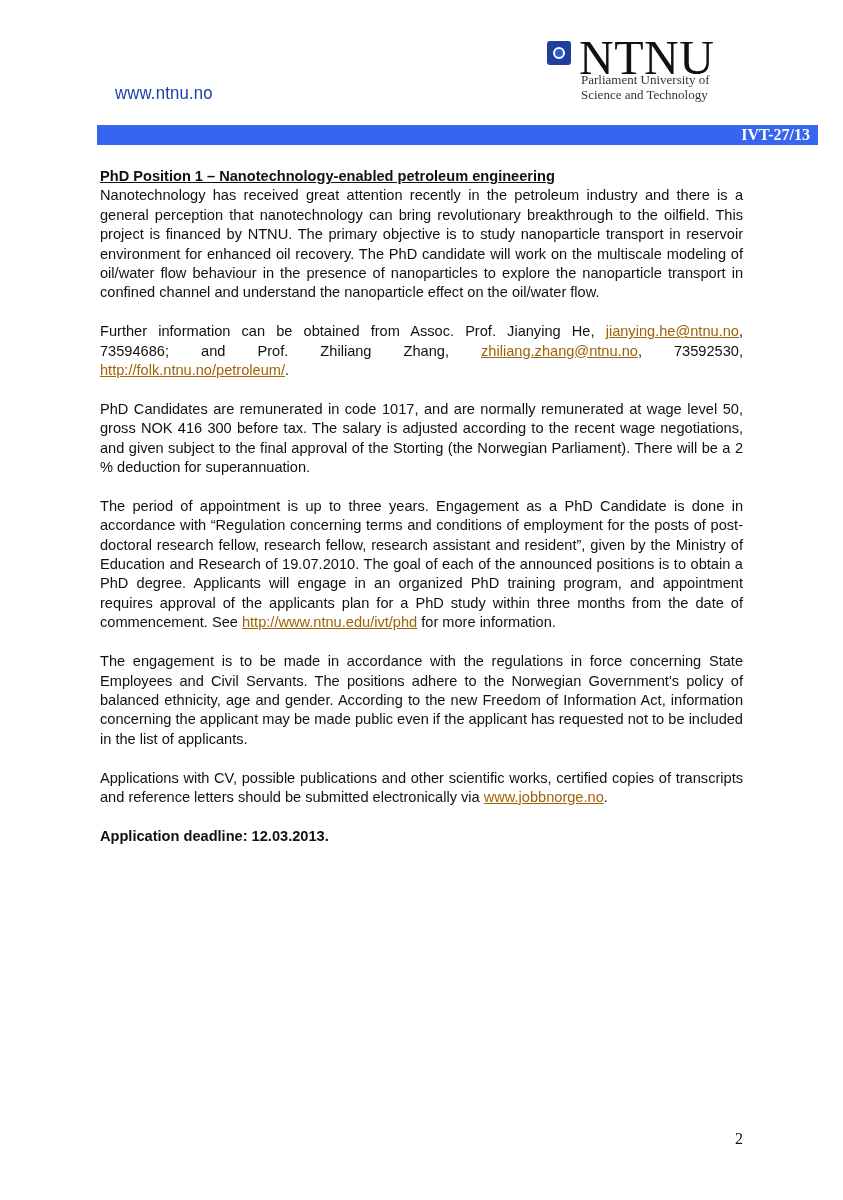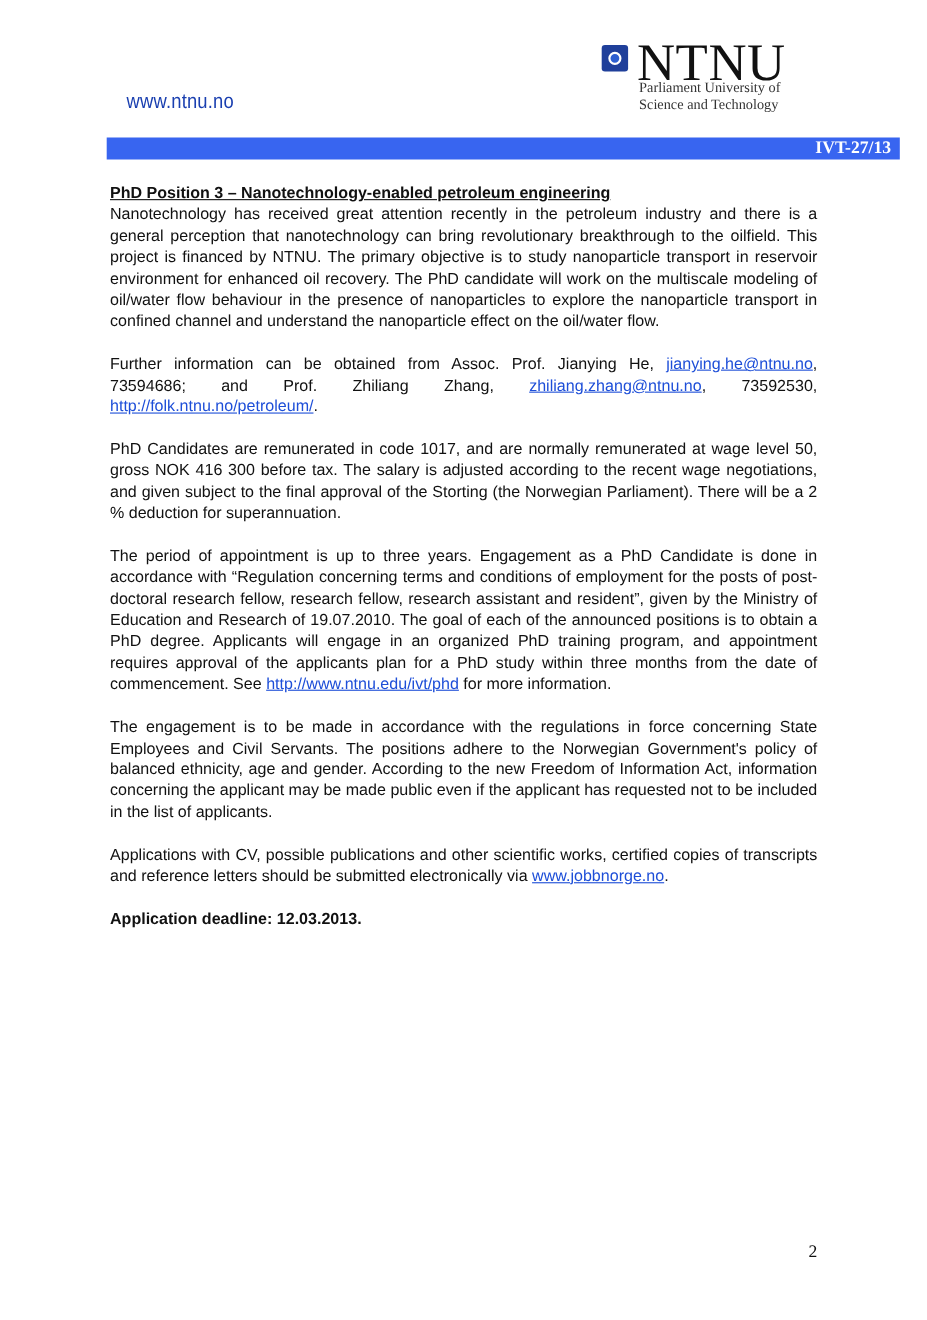--- a/index.html
+++ b/index.html
@@ -13,21 +13,21 @@
                       background: #2d5fd0; border: 2px solid #ffffff; box-sizing: border-box; }
   .logo-word { position: absolute; left: 32px; top: -4px; font-family: Liberation Serif, serif; font-size: 48px; color: #111;
                letter-spacing: 0.5px; line-height: 1; }
   .logo-sub { position: absolute; left: 34px; top: 34px; font-family: "Liberation Serif", serif; font-size: 13px; color: #333;
               line-height: 15px; white-space: nowrap; }
   .band { position: absolute; left: 97px; top: 125px; width: 721px; height: 20px; background: #3865f0; }
   .band-code { position: absolute; right: 8px; top: 1px; font-family: "Liberation Serif", serif; font-weight: bold; font-size: 16px; color: #ffffff; }
   .content { position: absolute; left: 100px; top: 167px; width: 643px; font-size: 14.6px; line-height: 19.4px; }
   .content p { margin: 0 0 19.4px 0; text-align: justify; transform-origin: left; }
   .title { font-weight: bold; text-decoration: underline; display: block; }
-  a { color: #1d4ed8; text-decoration: underline; }
+  a { color: #a16207; text-decoration: underline; }
   b { font-weight: bold; }
   .page-num { position: absolute; left: 735px; top: 1130px; font-family: "Liberation Serif", serif; font-size: 16px; }
 </style>
 </head>
 <body>
 
 <div class="site-url">www.ntnu.no</div>
 
 <div class="logo">
   <div class="logo-mark"></div>
@@ -37,21 +37,21 @@
     <div>Science and Technology</div>
   </div>
 </div>
 
 <div class="band">
   <span class="band-code">IVT-27/13</span>
 </div>
 
 <div class="content">
   <p>
-    <span class="title">PhD Position 3 – Nanotechnology-enabled petroleum engineering</span>
+    <span class="title">PhD Position 1 – Nanotechnology-enabled petroleum engineering</span>
     <span>Nanotechnology has received great attention recently in the petroleum industry and there is a general perception that nanotechnology can bring revolutionary breakthrough to the oilfield. This project is financed by NTNU. The primary objective is to study nanoparticle transport in reservoir environment for enhanced oil recovery. The PhD candidate will work on the multiscale modeling of oil/water flow behaviour in the presence of nanoparticles to explore the nanoparticle transport in confined channel and understand the nanoparticle effect on the oil/water flow.</span>
   </p>
 
   <p><span>Further information can be obtained from Assoc. Prof. Jianying He, </span><a>jianying.he@ntnu.no</a><span>, 73594686; and Prof. Zhiliang Zhang, </span><a>zhiliang.zhang@ntnu.no</a><span>, 73592530, </span><a>http://folk.ntnu.no/petroleum/</a><span>.</span></p>
 
   <p>PhD Candidates are remunerated in code 1017, and are normally remunerated at wage level 50, gross NOK 416 300 before tax. The salary is adjusted according to the recent wage negotiations, and given subject to the final approval of the Storting (the Norwegian Parliament). There will be a 2 % deduction for superannuation.</p>
 
   <p><span>The period of appointment is up to three years. Engagement as a PhD Candidate is done in accordance with “Regulation concerning terms and conditions of employment for the posts of post-doctoral research fellow, research fellow, research assistant and resident”, given by the Ministry of Education and Research of 19.07.2010. The goal of each of the announced positions is to obtain a PhD degree. Applicants will engage in an organized PhD training program, and appointment requires approval of the applicants plan for a PhD study within three months from the date of commencement. See </span><a>http://www.ntnu.edu/ivt/phd</a><span> for more information.</span></p>
 
 

